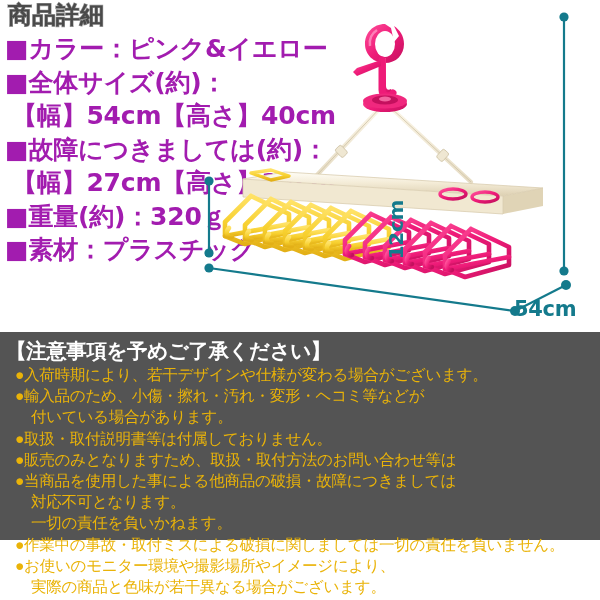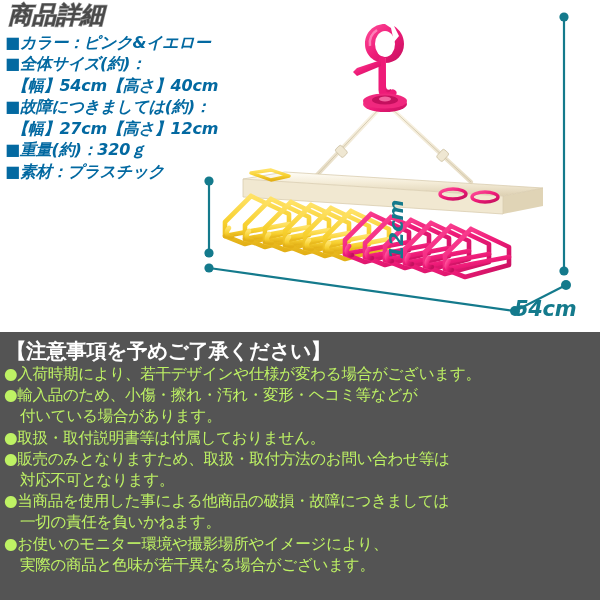--- a/index.html
+++ b/index.html
@@ -22,21 +22,20 @@
     background: #ffffff;
   }
 
   
   .spec-section {
     position: absolute;
     left: 0;
     top: 0;
     width: 600px;
     height: 332px;
-    font-style: italic;
   }
 
   .spec-title {
     position: absolute;
     left: 8px;
     top: 2px;
     font-size: 24px;
     font-weight: bold;
     color: #4a4a4a;
     letter-spacing: 0px;
@@ -47,23 +46,23 @@
   }
 
   .spec-list {
     position: absolute;
     left: 5px;
     top: 32px;
     width: 360px;
   }
 
   .spec-line {
-    font-size: 16px;
+    font-size: 25px;
     font-weight: bold;
-    color: #0369a1;
+    color: #a21caf;
     line-height: 1.34;
     white-space: nowrap;
     letter-spacing: -0.2px;
   }
   .spec-line.indent {
     padding-left: 7px;
   }
 
   
   .product-area {
@@ -103,22 +102,23 @@
     font-size: 21px;
     margin-left: 23px;
   }
 
   
   .notice-section {
     position: absolute;
     left: 0;
     top: 332px;
     width: 600px;
-    height: 268px;
+    height: 208px;
     background: #545454;
+    font-family: Liberation Serif, serif;
   }
 
   .notice-title {
     position: absolute;
     left: 6px;
     top: 5px;
     font-size: 20.5px;
     font-weight: bold;
     color: #ffffff;
     letter-spacing: -0.4px;
@@ -127,24 +127,25 @@
 
   .notice-list {
     position: absolute;
     left: 4px;
     top: 32px;
     width: 596px;
   }
 
   .notice-line {
     font-size: 15.6px;
-    color: #bef264;
+    color: #eab308;
     line-height: 1.36;
     white-space: nowrap;
     letter-spacing: -0.35px;
+    margin-left: 11px;
   }
   .notice-line.cont {
     padding-left: 16px;
   }
 </style>
 </head>
 <body>
 
 <div id="page">
 
@@ -351,21 +352,22 @@
   </div>
 
   <div class="notice-section">
     <div class="notice-title">【注意事項を予めご了承ください】</div>
     <div class="notice-list">
         <div class="notice-line">●入荷時期により、若干デザインや仕様が変わる場合がございます。</div>
         <div class="notice-line">●輸入品のため、小傷・擦れ・汚れ・変形・ヘコミ等などが</div>
         <div class="notice-line cont">付いている場合があります。</div>
         <div class="notice-line">●取扱・取付説明書等は付属しておりません。</div>
         <div class="notice-line">●販売のみとなりますため、取扱・取付方法のお問い合わせ等は</div>
+        <div class="notice-line">●当商品を使用した事による他商品の破損・故障につきましては</div>
         <div class="notice-line cont">対応不可となります。</div>
-        <div class="notice-line">●当商品を使用した事による他商品の破損・故障につきましては</div>
         <div class="notice-line cont">一切の責任を負いかねます。</div>
+        <div class="notice-line">●作業中の事故・取付ミスによる破損に関しましては一切の責任を負いません。</div>
         <div class="notice-line">●お使いのモニター環境や撮影場所やイメージにより、</div>
         <div class="notice-line cont">実際の商品と色味が若干異なる場合がございます。</div>
       </div>
   </div>
 
 </div>
 
 </body></html>

